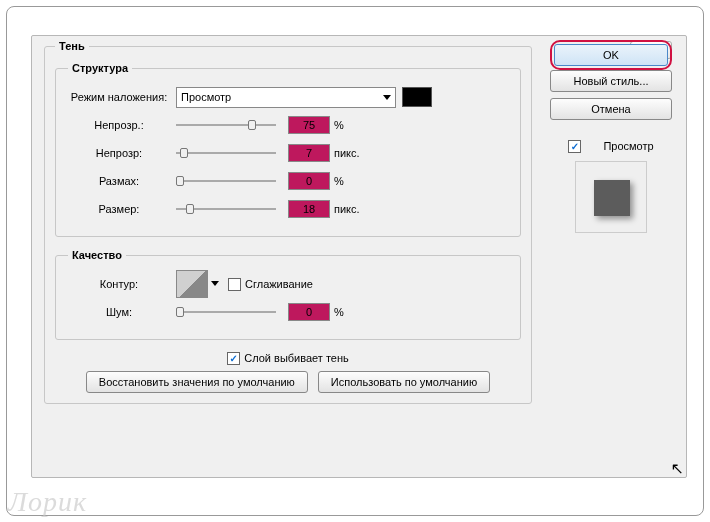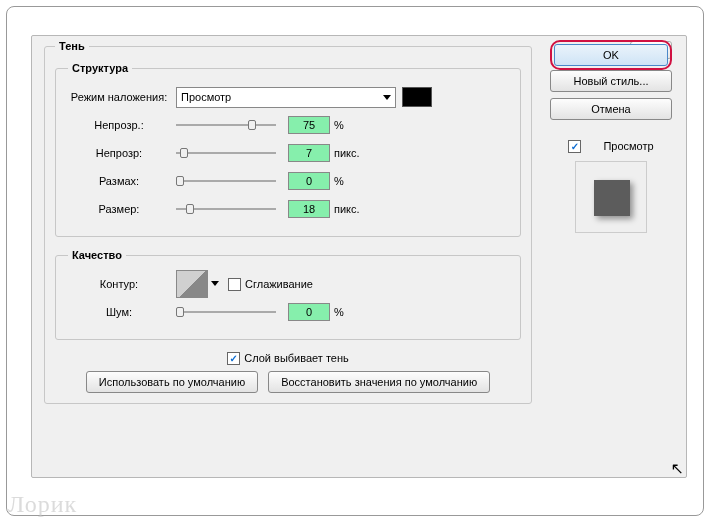--- a/index.html
+++ b/index.html
@@ -13,38 +13,38 @@
 legend { padding: 0 4px; color: #000; font-weight: bold; }
 .fs-shadow { padding: 10px; }
 .row { display: flex; align-items: center; height: 26px; margin-bottom: 2px; }
 .lbl { width: 108px; text-align: center; padding-right: 6px; color: #000; }
 .select { display: flex; align-items: center; height: 21px; border: 1px solid #888; background: #fff; width: 220px; padding: 0 4px; justify-content: space-between; cursor: pointer; }
 .select .caret { width: 0; height: 0; border-left: 4px solid transparent; border-right: 4px solid transparent; border-top: 5px solid #000; }
 .color-swatch { width: 30px; height: 20px; background: #000; border: 1px solid #555; margin-left: 6px; cursor: pointer; }
 .slider { position: relative; width: 100px; height: 14px; margin-right: 8px; }
 .slider .track { position: absolute; left: 0; right: 0; top: 6px; height: 2px; background: #aaa; }
 .slider .thumb { position: absolute; top: 2px; width: 8px; height: 10px; background: #f0f0f0; border: 1px solid #777; border-radius: 2px; }
-.numbox { width: 42px; height: 18px; border: 1px solid #888; background: #86efac; text-align: center; line-height: 16px; margin: 0 4px; }
+.numbox { width: 42px; height: 18px; border: 1px solid #888; background: #be185d; text-align: center; line-height: 16px; margin: 0 4px; }
 .unit { color: #000; }
 .angle-dial { width: 28px; height: 28px; border: 1px solid #888; border-radius: 50%; background: #fff; position: relative; margin-right: 6px; }
 .angle-dial .needle { position: absolute; left: 14px; top: 14px; width: 12px; height: 1px; background: #333; transform-origin: 0 0; transform: rotate(-30deg); }
 .checkbox { width: 13px; height: 13px; border: 1px solid #666; background: #fff; display: inline-flex; align-items: center; justify-content: center; margin-right: 4px; cursor: pointer; }
 .checkbox.checked::after { content: "✓"; color: #0a6bd1; font-size: 10px; font-weight: bold; }
 .contour-box { width: 32px; height: 28px; border: 1px solid #888; background: linear-gradient(135deg, #d0d0d0 50%, #888 50%); position: relative; cursor: pointer; }
 .contour-box .dd { position: absolute; right: -12px; top: 10px; width: 0; height: 0; border-left: 4px solid transparent; border-right: 4px solid transparent; border-top: 5px solid #000; }
 .bottom-row { display: flex; justify-content: center; gap: 10px; margin-top: 6px; }
 .bottom-center { display: flex; justify-content: center; margin: 6px 0; }
 .btn { height: 22px; border: 1px solid #888; border-radius: 3px; background: linear-gradient(#fdfdfd,#e3e3e3); padding: 0 12px; cursor: pointer; display: flex; align-items: center; justify-content: center; }
 .side-area .btn { width: 100%; margin-bottom: 6px; }
 .btn-ok { border: 2px solid #d01041; border-radius: 10px; padding: 2px; }
 .btn-ok .inner { border: 1px solid #4a88c9; border-radius: 3px; background: linear-gradient(#eaf3fb,#cfe4f6); height: 22px; display:flex; align-items:center; justify-content:center; font-weight: normal; }
 .preview-box { width: 72px; height: 72px; background: #efefef; border: 1px solid #ccc; margin: 8px auto 0; position: relative; }
 .preview-shadow { position: absolute; left: 18px; top: 18px; width: 36px; height: 36px; background: #5c5c5c; box-shadow: 3px 3px 6px rgba(0,0,0,.4); }
 .preview-chk { display:flex; align-items:flex-start; justify-content:center; margin-top:20px;gap:18px; }
-.watermark { position: absolute; left: 8px; bottom: 4px; font-size: 24px; color: rgba(200,200,200,.65); font-family: Georgia, serif; letter-spacing: 1px; }
+.watermark { position: absolute; left: 8px; bottom: 4px; font-size: 28px; color: rgba(200,200,200,.65); font-style: italic; font-family: Georgia, serif; letter-spacing: 1px; }
 .cursor { position: absolute; right: 26px; bottom: 44px; font-size: 16px; color: #000; }
 </style>
 </head>
 <body>
 
 <div class="outer-frame">
   <div class="panel">
     <div class="close-btn">✕</div>
 
     <div class="main-area">
@@ -127,22 +127,22 @@
             <div class="numbox">0</div>
             <span class="unit">%</span>
           </div>
         </fieldset>
 
         <div class="bottom-center">
           <span class="checkbox checked"></span>
           <span>Слой выбивает тень</span>
         </div>
         <div class="bottom-row">
+          <div class="btn">Восстановить значения по умолчанию</div>
           <div class="btn">Использовать по умолчанию</div>
-          <div class="btn">Восстановить значения по умолчанию</div>
         </div>
       </fieldset>
     </div>
 
     <div class="side-area">
       <div class="btn-ok">
         <div class="inner">OK</div>
       </div>
       <div class="btn">Новый стиль...</div>
       <div class="btn">Отмена</div>

